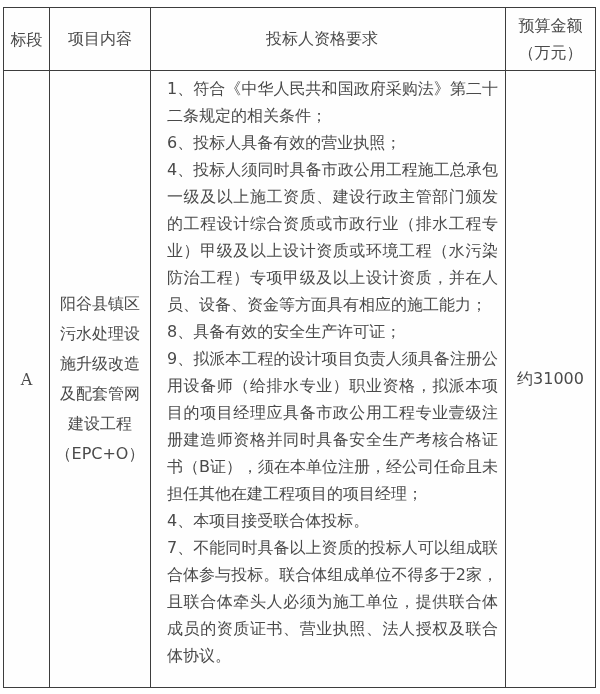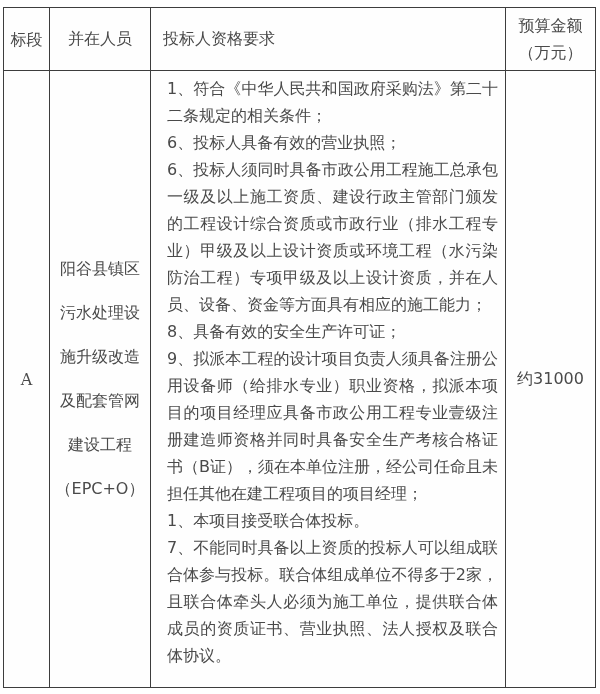--- a/index.html
+++ b/index.html
@@ -43,42 +43,42 @@
     padding: 0 6px;
     line-height: 27px;
     word-break: break-all;
   }
   th.h-project {
     text-align: center;
     vertical-align: middle;
     padding: 0 4px;
   }
   th.h-reqs {
-    text-align: left;
+    text-align: center;
     vertical-align: middle;
     padding: 0 24px 0 12px;
   }
   th.h-budget {
     text-align: center;
     vertical-align: middle;
     padding: 0 7px;
     line-height: 27px;
   }
 
   td.cell-section {
     height: 614px;
     text-align: center;
     vertical-align: middle;
     font-family: "DejaVu Serif", "Liberation Serif", serif;
   }
   td.cell-project {
     text-align: center;
     vertical-align: middle;
     padding: 4px 5px;
-    line-height: 44px;
+    line-height: 30px;
   }
   td.cell-reqs {
     text-align: justify;
     text-justify: inter-ideograph;
     vertical-align: top;
     padding: 4px 7px 4px 16px;
     line-height: 27px;
   }
   td.cell-reqs .req-item {
     text-align: justify;
@@ -97,35 +97,35 @@
   <table class="bid-table">
     <colgroup>
       <col class="c-section">
       <col class="c-project">
       <col class="c-reqs">
       <col class="c-budget">
     </colgroup>
     <thead>
       <tr>
         <th class="h-section">标段</th>
-        <th class="h-project">并在人员</th>
+        <th class="h-project">项目内容</th>
         <th class="h-reqs">投标人资格要求</th>
         <th class="h-budget">预算金额（万元）</th>
       </tr>
     </thead>
     <tbody>
       <tr>
         <td class="cell-section">A</td>
         <td class="cell-project">阳谷县镇区污水处理设施升级改造及配套管网建设工程（EPC+O）</td>
         <td class="cell-reqs">
           <div class="req-item">1、符合《中华人民共和国政府采购法》第二十二条规定的相关条件；</div>
           <div class="req-item">6、投标人具备有效的营业执照；</div>
-          <div class="req-item">6、投标人须同时具备市政公用工程施工总承包一级及以上施工资质、建设行政主管部门颁发的工程设计综合资质或市政行业（排水工程专业）甲级及以上设计资质或环境工程（水污染防治工程）专项甲级及以上设计资质，并在人员、设备、资金等方面具有相应的施工能力；</div>
+          <div class="req-item">4、投标人须同时具备市政公用工程施工总承包一级及以上施工资质、建设行政主管部门颁发的工程设计综合资质或市政行业（排水工程专业）甲级及以上设计资质或环境工程（水污染防治工程）专项甲级及以上设计资质，并在人员、设备、资金等方面具有相应的施工能力；</div>
           <div class="req-item">8、具备有效的安全生产许可证；</div>
           <div class="req-item">9、拟派本工程的设计项目负责人须具备注册公用设备师（给排水专业）职业资格，拟派本项目的项目经理应具备市政公用工程专业壹级注册建造师资格并同时具备安全生产考核合格证书（B证），须在本单位注册，经公司任命且未担任其他在建工程项目的项目经理；</div>
-          <div class="req-item">1、本项目接受联合体投标。</div>
+          <div class="req-item">4、本项目接受联合体投标。</div>
           <div class="req-item">7、不能同时具备以上资质的投标人可以组成联合体参与投标。联合体组成单位不得多于2家，且联合体牵头人必须为施工单位，提供联合体成员的资质证书、营业执照、法人授权及联合体协议。</div>
         </td>
         <td class="cell-budget">约31000</td>
       </tr>
     </tbody>
   </table>
 </div>
 
 </body></html>

